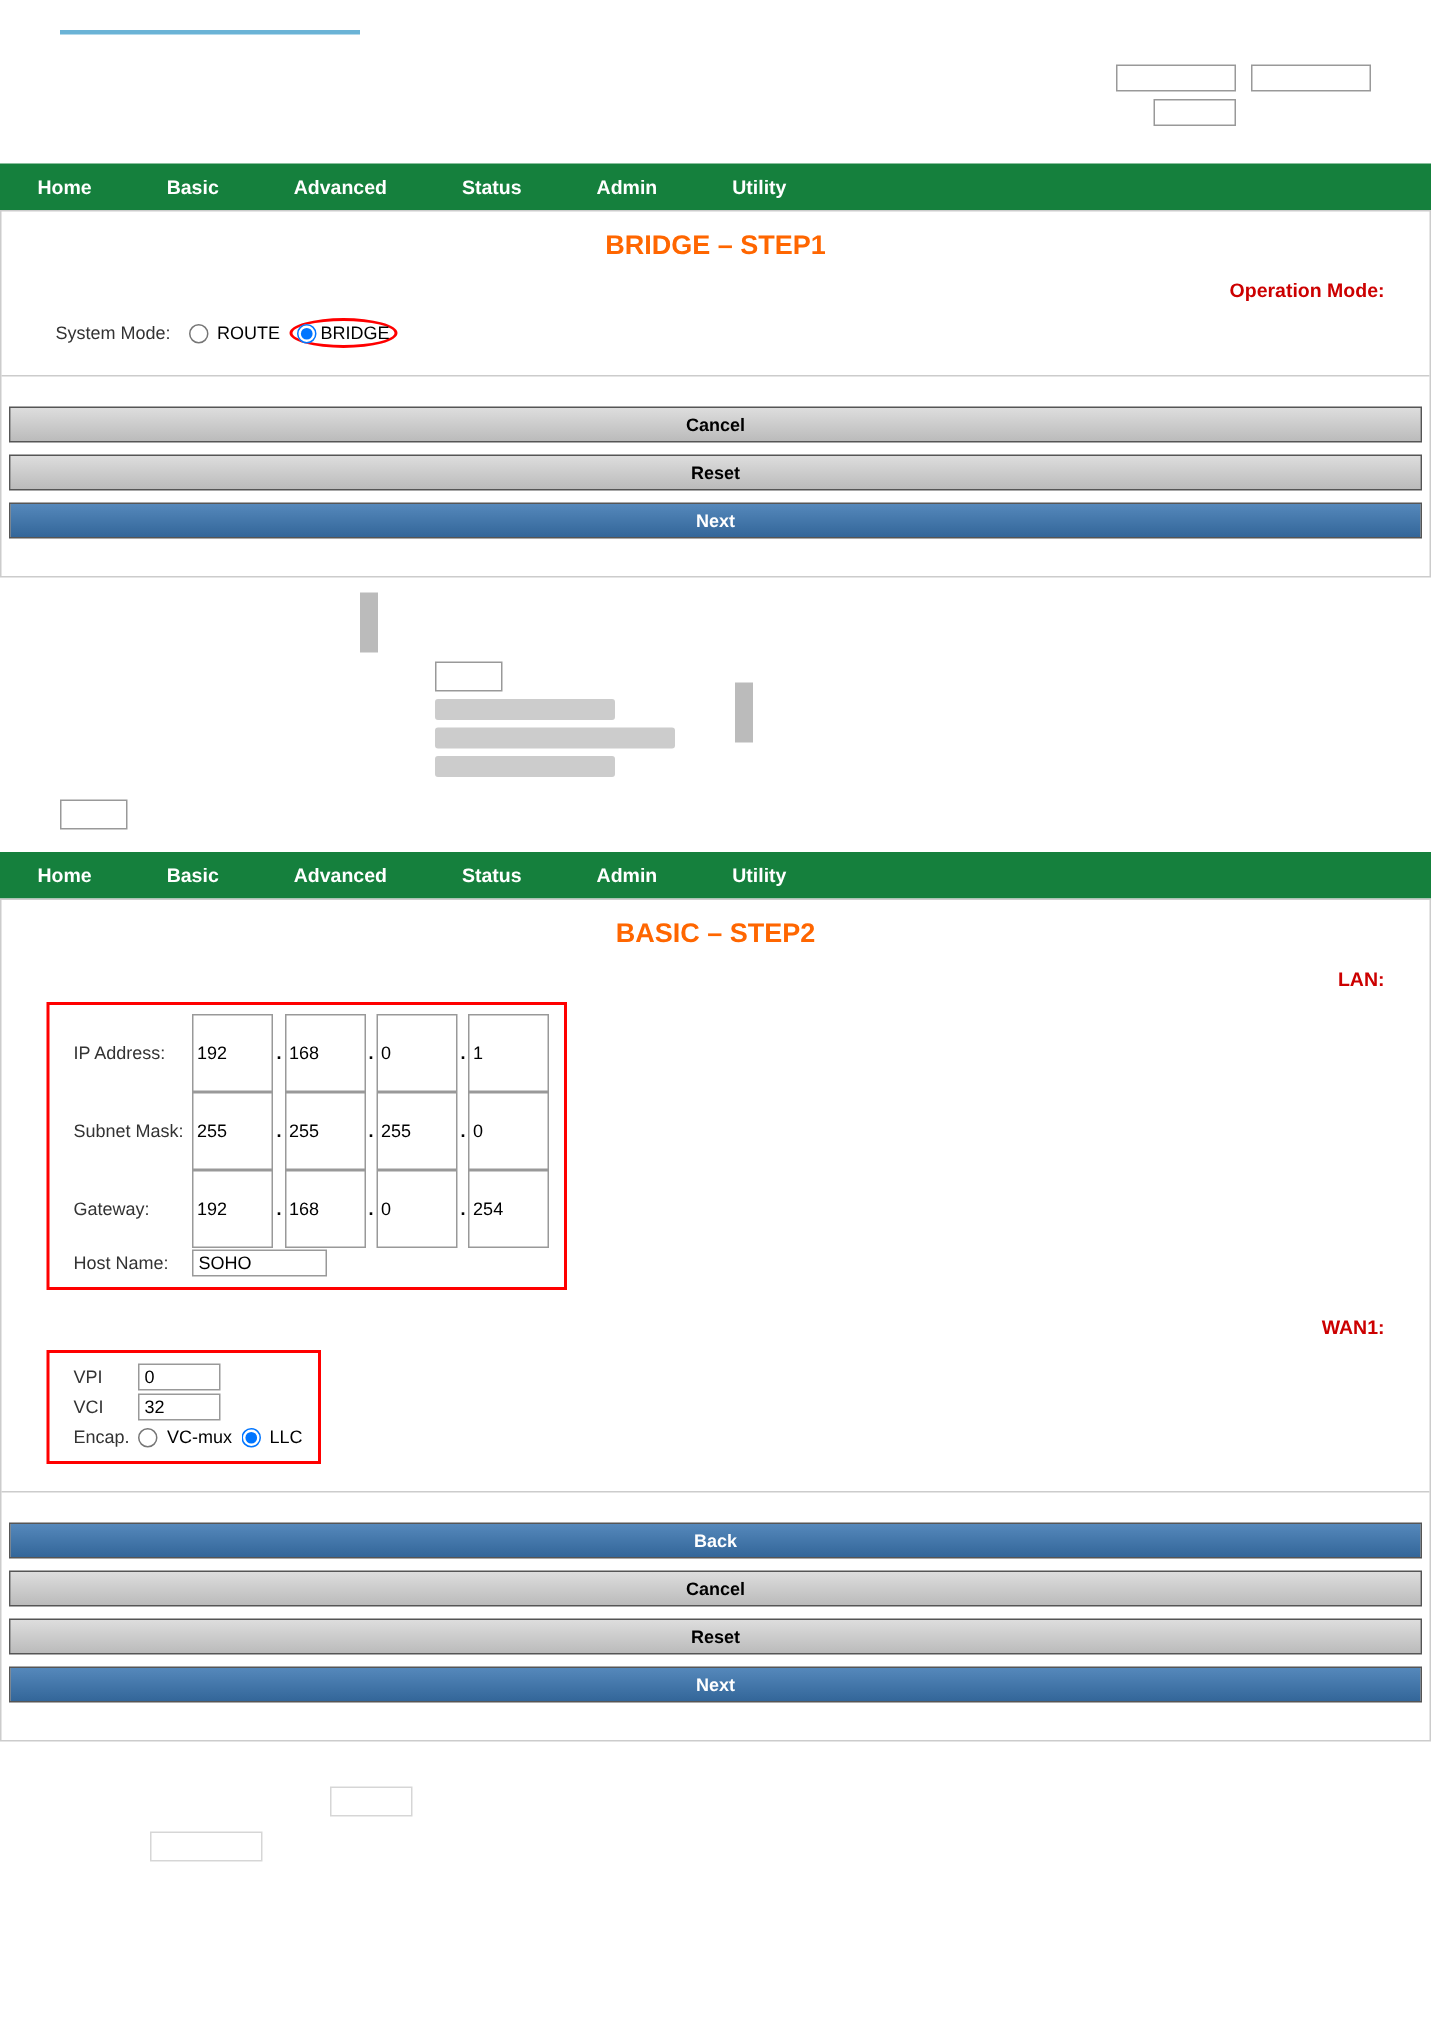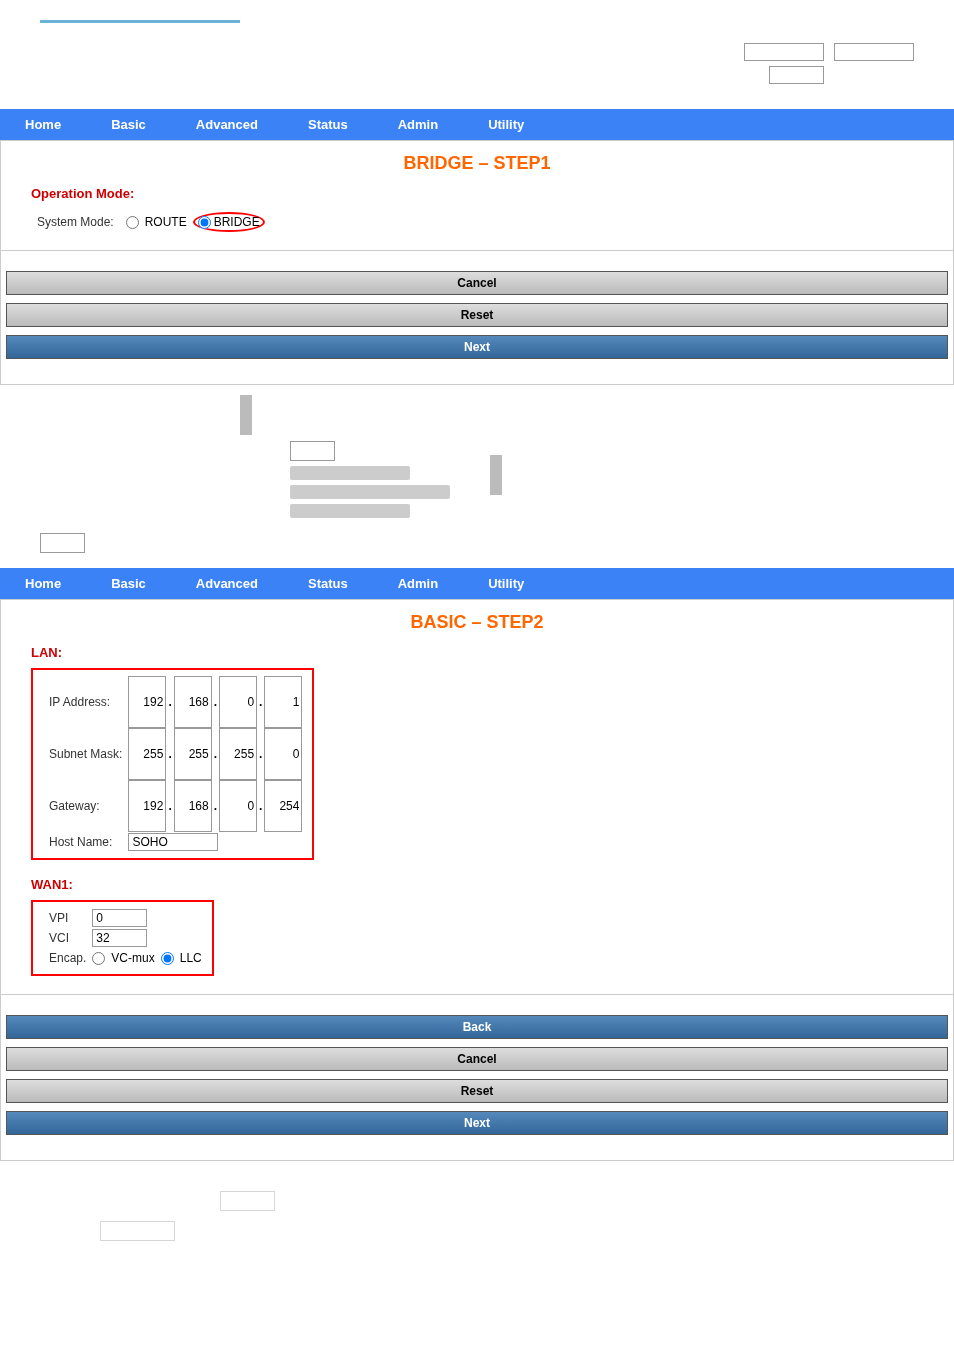--- a/index.html
+++ b/index.html
@@ -32,21 +32,21 @@
 
     .small-input-sm {
       border: 1px solid #999;
       padding: 2px 4px;
       font-size: 11px;
       width: 55px;
     }
 
     
     .nav-bar {
-      background: #3b82f6;
+      background: #15803d;
       display: flex;
       width: 100%;
     }
 
     .nav-item {
       color: #fff;
       font-weight: bold;
       font-size: 13px;
       padding: 8px 25px;
       cursor: pointer;
@@ -66,20 +66,21 @@
       font-size: 18px;
       font-weight: bold;
       padding: 12px;
     }
 
     .section-label {
       color: #cc0000;
       font-weight: bold;
       font-size: 13px;
       padding: 0 30px 8px 30px;
+      text-align: right;
     }
 
     .form-table {
       margin: 0 30px;
       border-collapse: collapse;
     }
 
     .form-table td {
       padding: 3px 6px;
       font-size: 12px;
@@ -148,24 +149,24 @@
     .mini-box {
       border: 1px solid #999;
       width: 45px;
       height: 20px;
       margin-top: 5px;
     }
 
     
     .ip-segment {
       border: 1px solid #999;
-      width: 38px;
+      width: 54px;
       padding: 18px 2px;
       font-size: 12px;
-      text-align: right;
+      text-align: left;
     }
 
     .ip-row {
       display: flex;
       align-items: center;
       gap: 2px;
     }
 
     .ip-sep {
       font-size: 12px;

